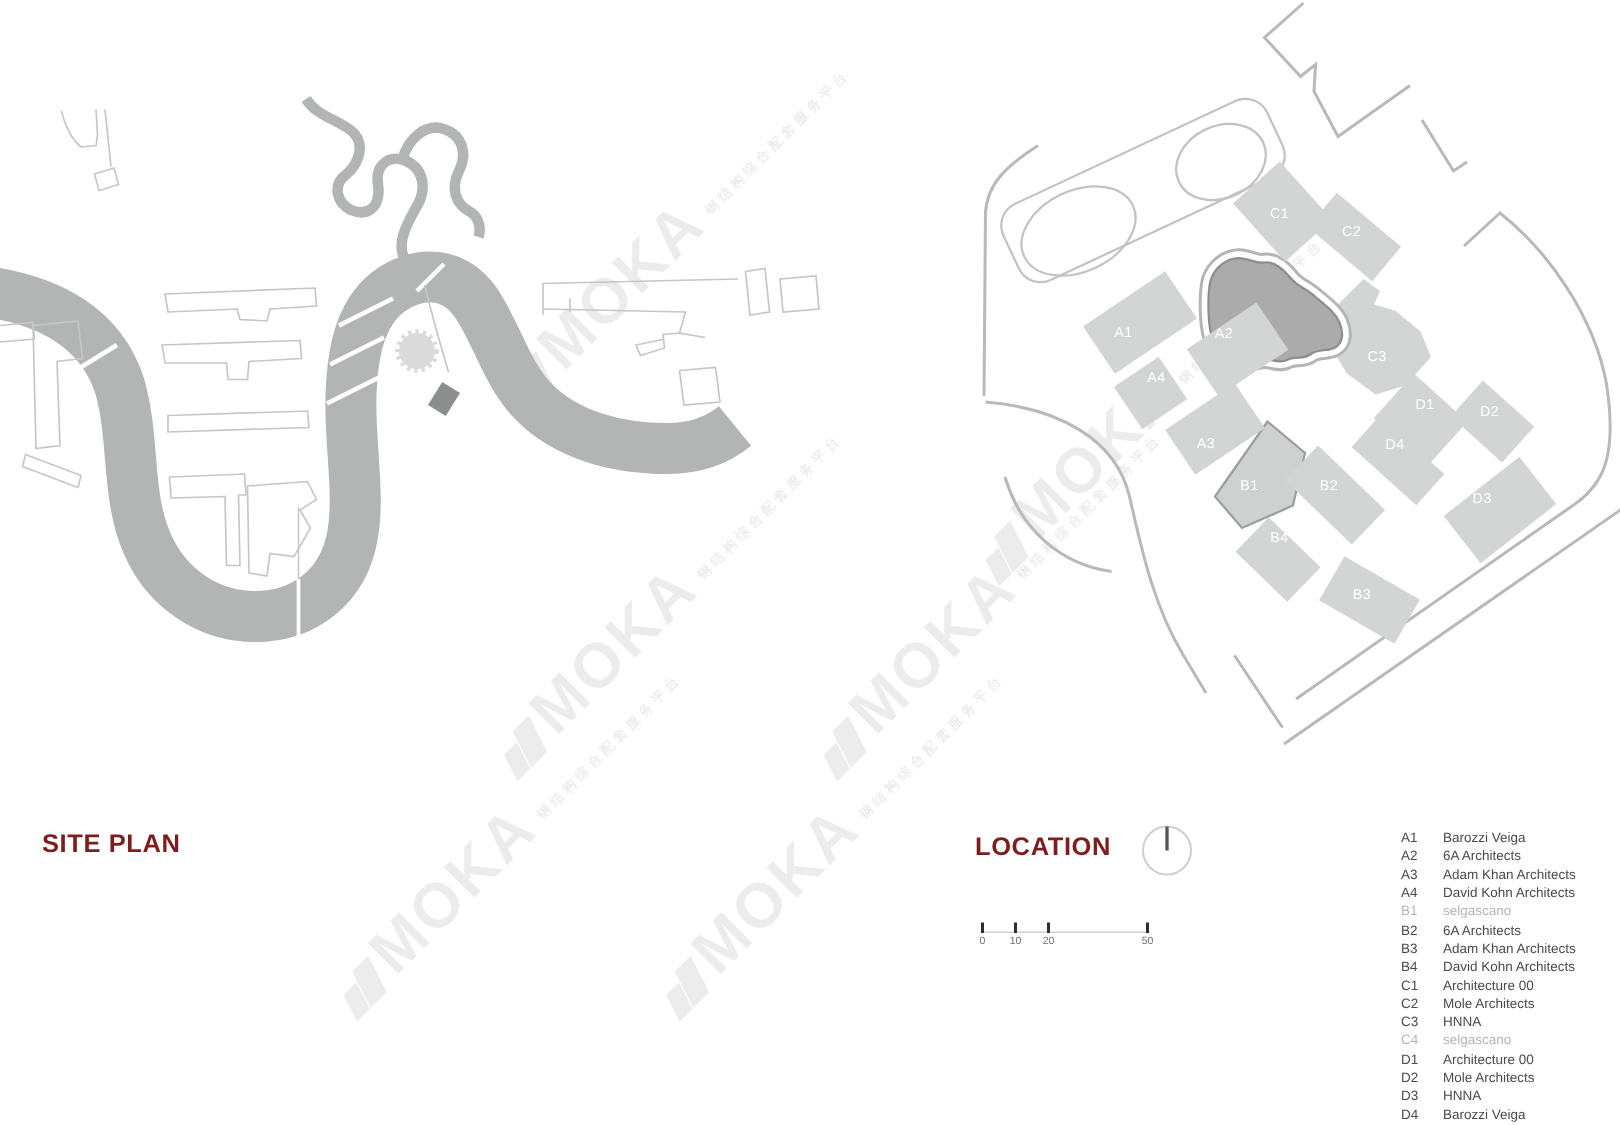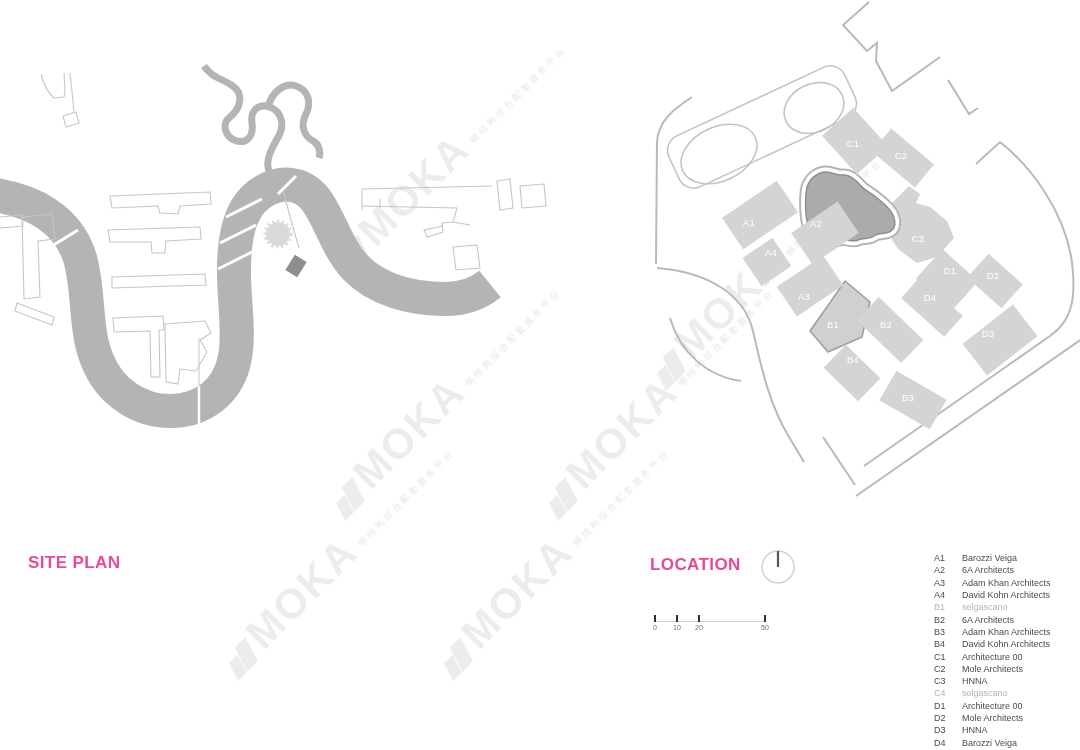--- a/index.html
+++ b/index.html
@@ -3,21 +3,21 @@
 <meta charset="utf-8">
 <style>
   html,body { margin:0; padding:0; background:#ffffff; }
   body { font-family:"Liberation Sans", sans-serif; }
   .canvas { position:relative; width:1080px; height:750px; background:#ffffff; overflow:hidden; }
 
   .map { position:absolute; }
   #site-plan-map { left:0; top:0; width:560px; height:540px; }
   #location-map  { left:620px; top:0; width:460px; height:540px; }
 
-  .sheet-title { position:absolute; font-size:17px; font-weight:bold; color:#ec4899; letter-spacing:0.4px; }
+  .sheet-title { position:absolute; font-size:17px; font-weight:bold; color:#7f1d1d; letter-spacing:0.4px; }
   #site-title { left:28px; top:553px; }
   #loc-title  { left:650px; top:555px; }
 
   #north { position:absolute; left:758px; top:548px; }
 
   
   #scalebar { position:absolute; left:650px; top:610px; width:122px; height:26px; }
   #scalebar .sb-line { position:absolute; left:4px; top:11px; width:110px; height:1px; background:#d2d2d2; }
   #scalebar .sb-tick { position:absolute; top:5px; width:2px; height:7px; background:#2f2f2f; }
   #scalebar .sb-lbl  { position:absolute; top:14px; font-size:7px; color:#6f6f6f; transform:translateX(-50%); }

